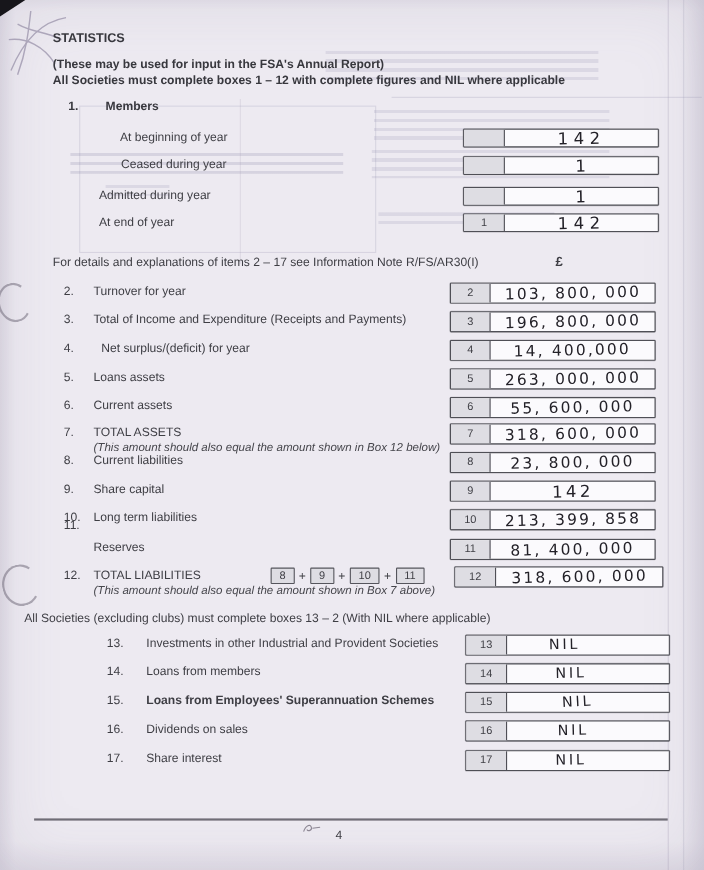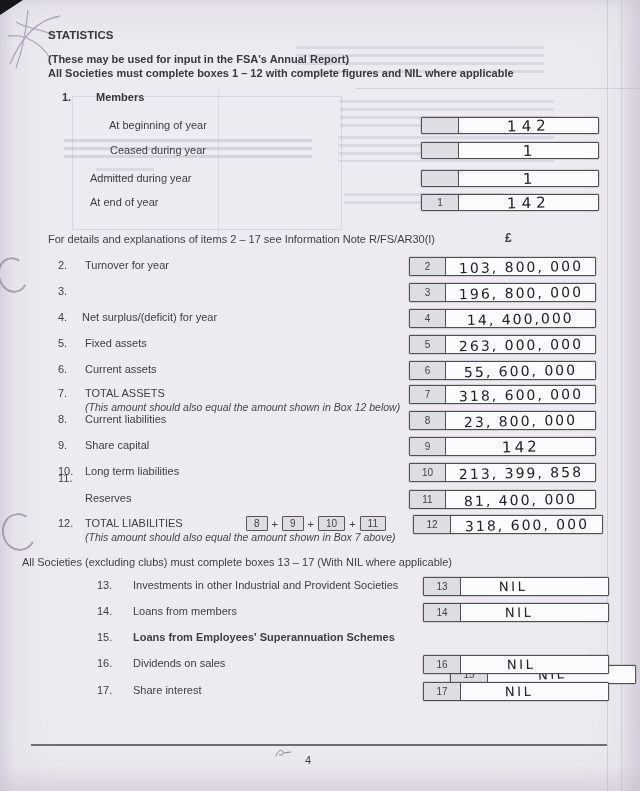--- a/index.html
+++ b/index.html
@@ -138,38 +138,39 @@
   <div class="txt rowlabel" style="left:58px;top:257px;">2.</div>
   <div class="txt rowlabel" style="left:85px;top:257px;">Turnover for year</div>
   <div class="formbox tall" style="left:409px;top:257px;width:185px;">
     <span class="cell-no" style="width:35px;">2</span>
     <span class="cell-val">
         <span class="hand">103, 800, 000</span>
       </span>
   </div>
 
   <div class="txt rowlabel" style="left:58px;top:283px;">3.</div>
+  <div class="txt rowlabel" style="left:85px;top:283px;">Total of Income and Expenditure (Receipts and Payments)</div>
   <div class="formbox tall" style="left:409px;top:283px;width:185px;">
     <span class="cell-no" style="width:35px;">3</span>
     <span class="cell-val">
         <span class="hand">196, 800, 000</span>
       </span>
   </div>
 
   <div class="txt rowlabel" style="left:58px;top:309px;">4.</div>
-  <div class="txt rowlabel" style="left:82px;top:309px;">Net surplus/(deficit) for year</div>
+  <div class="txt rowlabel" style="left:92px;top:309px;">Net surplus/(deficit) for year</div>
   <div class="formbox tall" style="left:409px;top:309px;width:185px;">
     <span class="cell-no" style="width:35px;">4</span>
     <span class="cell-val">
         <span class="hand">14, 400,000</span>
       </span>
   </div>
 
   <div class="txt rowlabel" style="left:58px;top:335px;">5.</div>
-  <div class="txt rowlabel" style="left:85px;top:335px;">Fixed assets</div>
+  <div class="txt rowlabel" style="left:85px;top:335px;">Loans assets</div>
   <div class="formbox tall" style="left:409px;top:335px;width:185px;">
     <span class="cell-no" style="width:35px;">5</span>
     <span class="cell-val">
         <span class="hand">263, 000, 000</span>
       </span>
   </div>
 
   <div class="txt rowlabel" style="left:58px;top:361px;">6.</div>
   <div class="txt rowlabel" style="left:85px;top:361px;">Current assets</div>
   <div class="formbox tall" style="left:409px;top:361px;width:185px;">
@@ -237,21 +238,21 @@
     <span class="sumbox">11</span>
   </div>
   <div class="txt italic" style="left:85px;top:531px;">(This amount should also equal the amount shown in Box 7 above)</div>
   <div class="formbox tall" style="left:413px;top:515px;width:188px;">
     <span class="cell-no" style="width:36px;">12</span>
     <span class="cell-val">
         <span class="hand">318, 600, 000</span>
       </span>
   </div>
 
-  <div class="txt" style="left:22px;top:556px;">All Societies (excluding clubs) must complete boxes 13 – 17 (With NIL where applicable)</div>
+  <div class="txt" style="left:22px;top:556px;">All Societies (excluding clubs) must complete boxes 13 – 2 (With NIL where applicable)</div>
 
   <div class="txt rowlabel" style="left:97px;top:577px;">13.</div>
   <div class="txt rowlabel" style="left:133px;top:577px;">Investments in other Industrial and Provident Societies</div>
   <div class="formbox tall" style="left:423px;top:577px;width:184px;">
     <span class="cell-no" style="width:36px;">13</span>
     <span class="cell-val" style="justify-content:flex-start;padding-left:38px;">
         <span class="hand small">NIL</span>
       </span>
   </div>
 
@@ -259,21 +260,21 @@
   <div class="txt rowlabel" style="left:133px;top:603px;">Loans from members</div>
   <div class="formbox tall" style="left:423px;top:603px;width:184px;">
     <span class="cell-no" style="width:36px;">14</span>
     <span class="cell-val" style="justify-content:flex-start;padding-left:44px;">
         <span class="hand small">NIL</span>
       </span>
   </div>
 
   <div class="txt rowlabel" style="left:97px;top:629px;">15.</div>
   <div class="txt rowlabel" style="left:133px;top:629px;font-weight:bold;">Loans from Employees' Superannuation Schemes</div>
-  <div class="formbox tall" style="left:423px;top:665px;width:184px;margin-left:27px;">
+  <div class="formbox tall" style="left:423px;top:629px;width:184px;">
     <span class="cell-no" style="width:36px;">15</span>
     <span class="cell-val" style="justify-content:flex-start;padding-left:50px;">
         <span class="hand small" style="transform:rotate(-3deg);">NIL</span>
       </span>
   </div>
 
   <div class="txt rowlabel" style="left:97px;top:655px;">16.</div>
   <div class="txt rowlabel" style="left:133px;top:655px;">Dividends on sales</div>
   <div class="formbox tall" style="left:423px;top:655px;width:184px;">
     <span class="cell-no" style="width:36px;">16</span>

